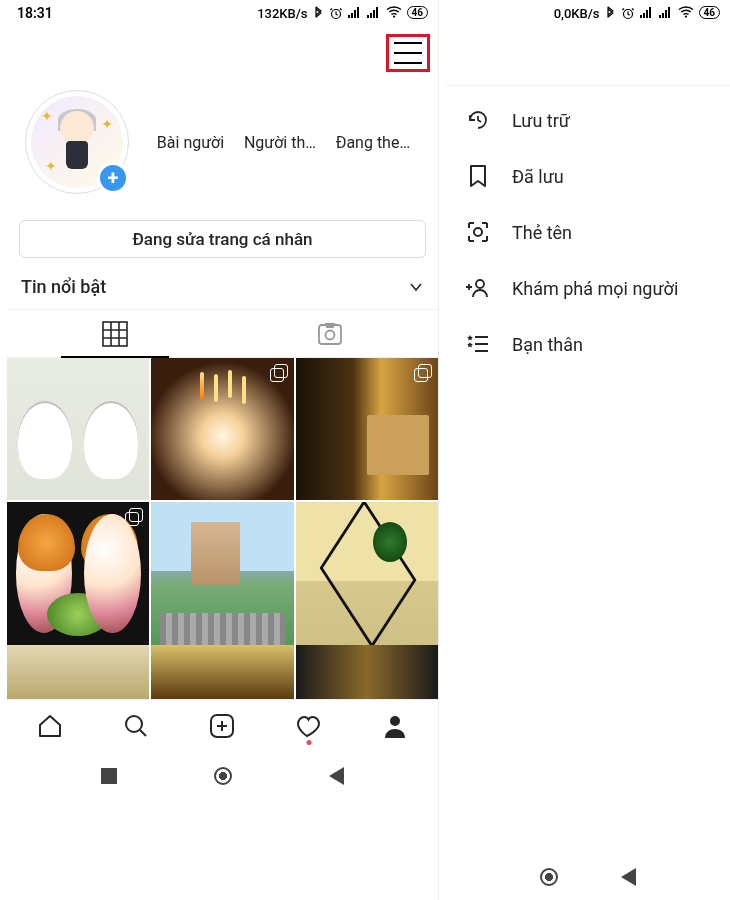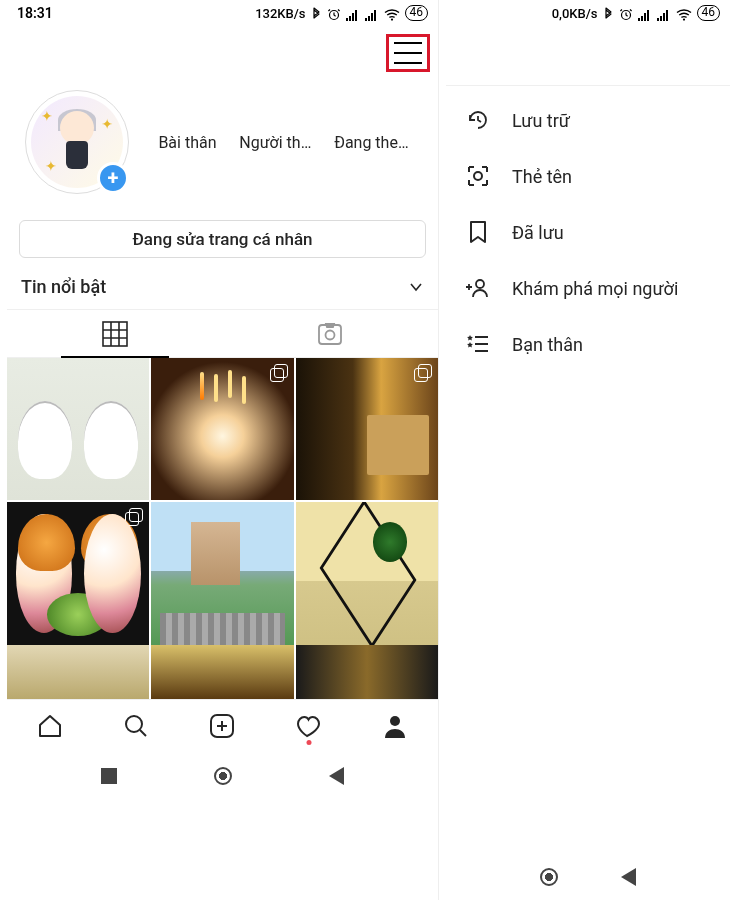--- a/index.html
+++ b/index.html
@@ -5,23 +5,23 @@
 * { margin: 0; padding: 0; box-sizing: border-box; }
 body { font-family: -apple-system, BlinkMacSystemFont, "Segoe UI", Roboto, Arial, sans-serif; background: #fff; width: 730px; height: 900px; overflow: hidden; }
 .container { display: flex; width: 730px; height: 900px; }
 .phone { position: relative; display: flex; flex-direction: column; padding-left: 7px; }
 .phone.left { width: 439px; border-right: 1px solid #eee; }
 .phone.right { width: 291px; }
 
 
 .status-bar { display: flex; align-items: center; justify-content: space-between; height: 26px; padding: 0 10px; font-size: 13px; color: #000; font-weight: 500; }
 .status-left { font-size: 14px; font-weight: 600; }
-.status-right { display: flex; align-items: flex-end; gap: 5px; }
+.status-right { display: flex; align-items: flex-start; gap: 5px; }
 .status-right span { display: inline-flex; align-items: center; }
-.battery-box { border: 1.3px solid #000; border-radius: 8px; padding: 0 4px; font-size: 12px; font-weight: 400; line-height: 1.1; }
+.battery-box { border: 1.3px solid #000; border-radius: 8px; padding: 0 4px; font-size: 10px; font-weight: 700; line-height: 1.1; }
 
 
 .profile-header { display: flex; align-items: center; justify-content: flex-end; height: 54px; padding: 0 8px; position: relative; }
 .hamburger-wrap { border: 3px solid #d8172b; padding: 5px; }
 .hamburger { width: 28px; height: 22px; display: flex; flex-direction: column; justify-content: space-between; }
 .hamburger div { height: 2.2px; background: #000; }
 
 
 .profile-row { display: flex; align-items: center; padding: 10px 18px 6px 18px; }
 .avatar-wrap { position: relative; width: 104px; height: 104px; }
@@ -176,21 +176,21 @@
               </div>
           <span class="sparkle s1">✦</span>
               <span class="sparkle s2">✦</span>
               <span class="sparkle s3">✦</span>
               <span class="sparkle s4">✦</span>
         </div>
           </div>
         <div class="plus-badge">+</div>
       </div>
       <div class="stats">
-        <div class="stat">Bài thân</div>
+        <div class="stat">Bài người</div>
         <div class="stat">Người th…</div>
         <div class="stat">Đang the…</div>
       </div>
     </div>
 
     <div class="edit-btn">Đang sửa trang cá nhân</div>
 
     <div class="highlights">
       <span>Tin nổi bật</span>
       <svg class="chev-down" viewBox="0 0 16 16">
@@ -326,33 +326,33 @@
             <svg width="26" height="26" viewBox="0 0 26 26">
               <path d="M5 13a8 8 0 118 8" stroke="#262626" stroke-width="1.8" fill="none"></path>
               <path d="M5 8v5h5M13 9v4l3 2" stroke="#262626" stroke-width="1.8" fill="none"></path>
             </svg>
           </span>
         <span>Lưu trữ</span>
       </div>
       <div class="menu-item">
         <span class="menu-icon">
             <svg width="26" height="26" viewBox="0 0 26 26">
+              <path d="M6 3h14v20l-7-5-7 5z" stroke="#262626" stroke-width="2" fill="none" stroke-linejoin="round"></path>
+            </svg>
+          </span>
+        <span>Đã lưu</span>
+      </div>
+      <div class="menu-item">
+        <span class="menu-icon">
+            <svg width="26" height="26" viewBox="0 0 26 26">
               <path d="M4 4h5M4 4v5M22 4h-5M22 4v5M4 22h5M4 22v-5M22 22h-5M22 22v-5" stroke="#262626" stroke-width="2" fill="none"></path>
               <circle cx="13" cy="13" r="4" stroke="#262626" stroke-width="2" fill="none"></circle>
             </svg>
           </span>
         <span>Thẻ tên</span>
-      </div>
-      <div class="menu-item">
-        <span class="menu-icon">
-            <svg width="26" height="26" viewBox="0 0 26 26">
-              <path d="M6 3h14v20l-7-5-7 5z" stroke="#262626" stroke-width="2" fill="none" stroke-linejoin="round"></path>
-            </svg>
-          </span>
-        <span>Đã lưu</span>
       </div>
       <div class="menu-item">
         <span class="menu-icon">
             <svg width="26" height="26" viewBox="0 0 26 26">
               <circle cx="15" cy="9" r="4" stroke="#262626" stroke-width="1.8" fill="none"></circle>
               <path d="M8 22c0-4 3-7 7-7s7 3 7 7" stroke="#262626" stroke-width="1.8" fill="none"></path>
               <path d="M4 9v6M1 12h6" stroke="#262626" stroke-width="1.8"></path>
             </svg>
           </span>
         <span>Khám phá mọi người</span>

